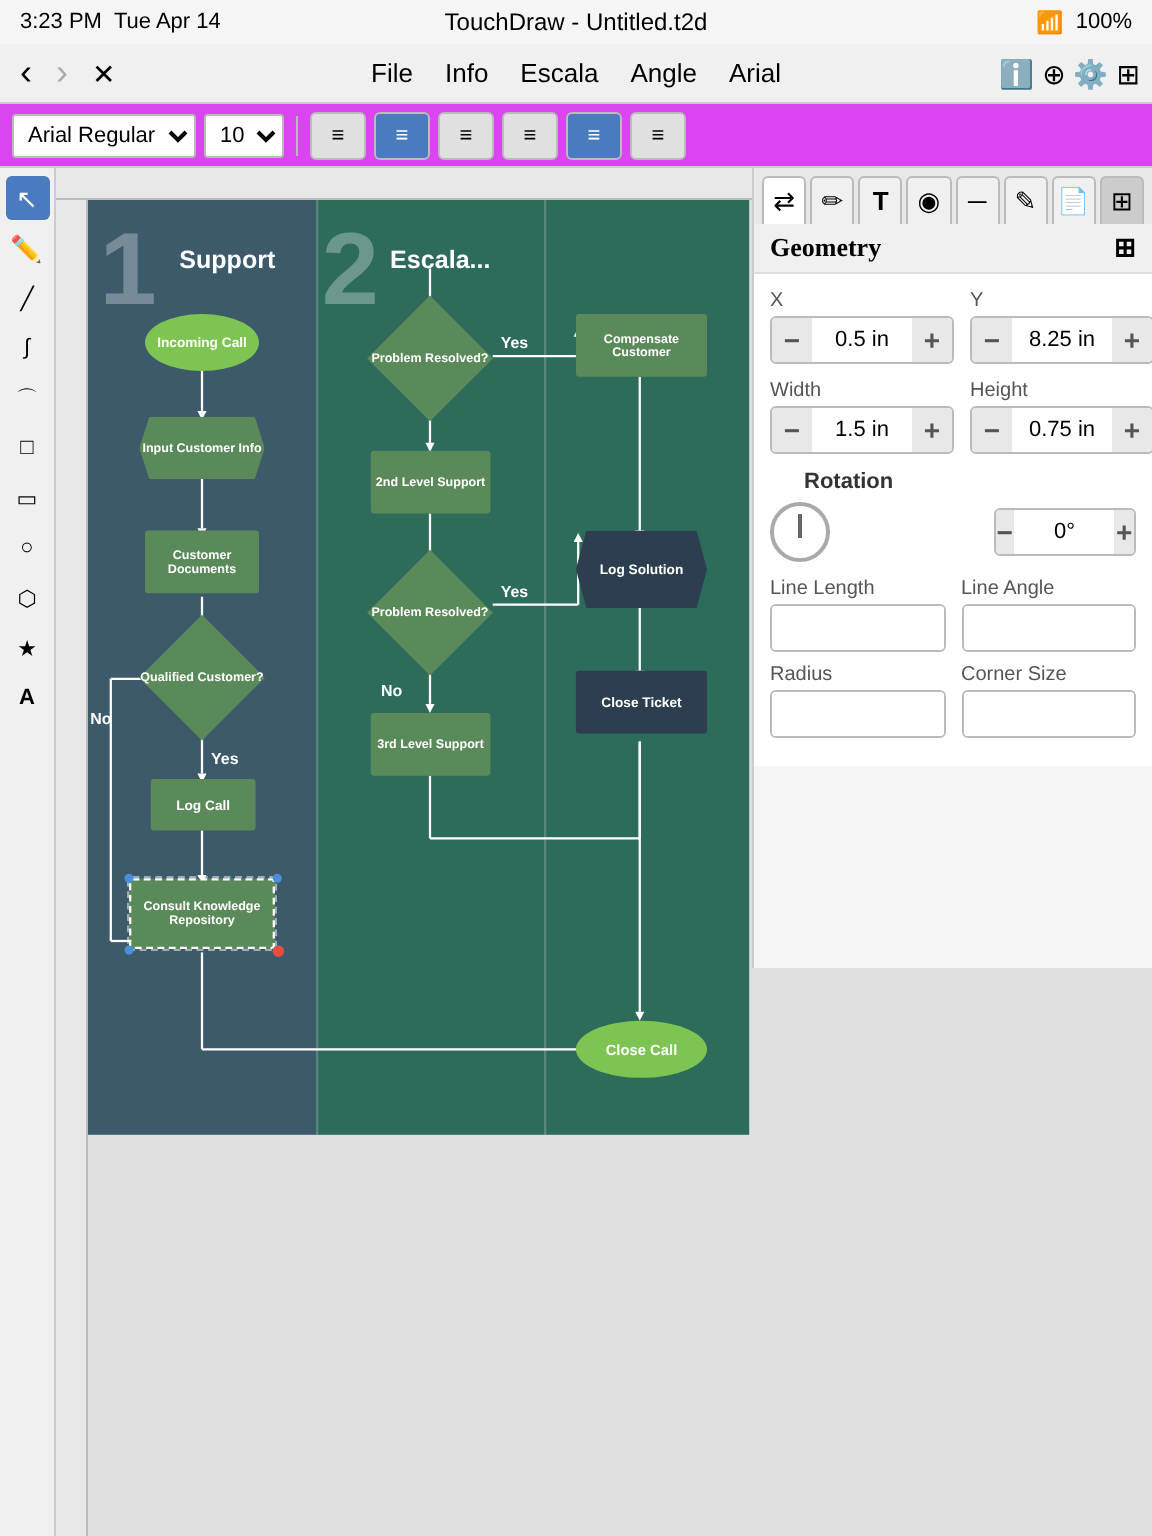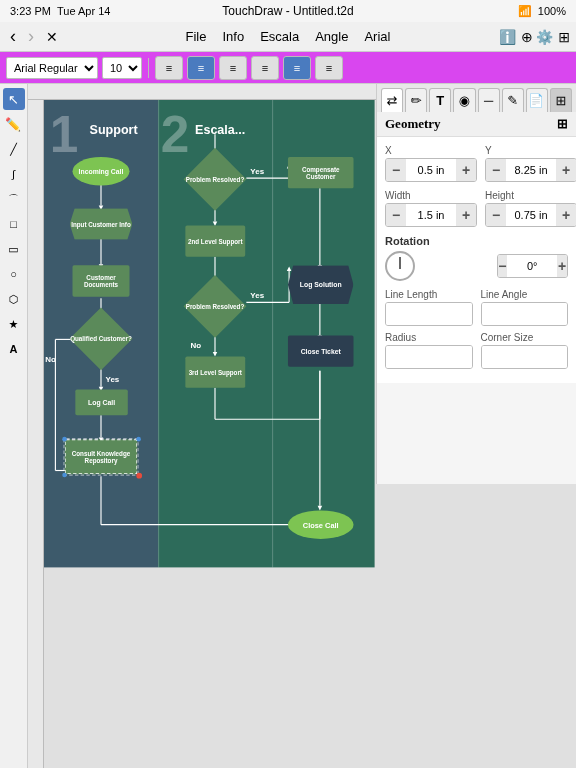--- a/index.html
+++ b/index.html
@@ -65,21 +65,21 @@
     }
     .panel-tab.active { background: white; }
     #geometry-panel { padding: 8px; background: white; }
     #geometry-title { font-size: 13px; font-weight: bold; padding: 4px 8px; background: #f0f0f0; border-bottom: 1px solid #ddd; display: flex; justify-content: space-between; align-items: center; font-family: Liberation Serif, serif; }
     .geo-row { display: flex; gap: 8px; margin-bottom: 8px; }
     .geo-field { flex: 1; }
     .geo-label { font-size: 10px; color: #555; margin-bottom: 2px; }
     .geo-input-group { display: flex; align-items: center; border: 1px solid #bbb; border-radius: 3px; background: white; overflow: hidden; }
     .geo-input-group button { width: 20px; height: 22px; background: #e8e8e8; border: none; font-size: 14px; cursor: pointer; display: flex; align-items: center; justify-content: center; font-weight: bold; color: #555; }
     .geo-input-group input { flex: 1; border: none; font-size: 11px; text-align: center; outline: none; width: 50px; height: 22px; }
-    .geo-section { font-size: 11px; font-weight: bold; margin: 6px 0 4px; color: #333; }
+    .geo-section { font-size: 11px; font-weight: bold; margin: 6px 17px 4px; color: #333; }
     .geo-rotation { display: flex; align-items: center; gap: 6px; margin-bottom: 8px; }
     .rotation-circle { width: 30px; height: 30px; border-radius: 50%; border: 2px solid #aaa; background: white; position: relative; display: flex; align-items: center; justify-content: center; }
     .geo-pair { display: flex; gap: 8px; margin-bottom: 6px; }
     .geo-pair-field { flex: 1; }
 
     
     #ruler-h {
       position: absolute; top: 84px; left: 28px; width: 348px; height: 16px;
       background: #e8e8e8; border-bottom: 1px solid #bbb; z-index: 5;
     }

